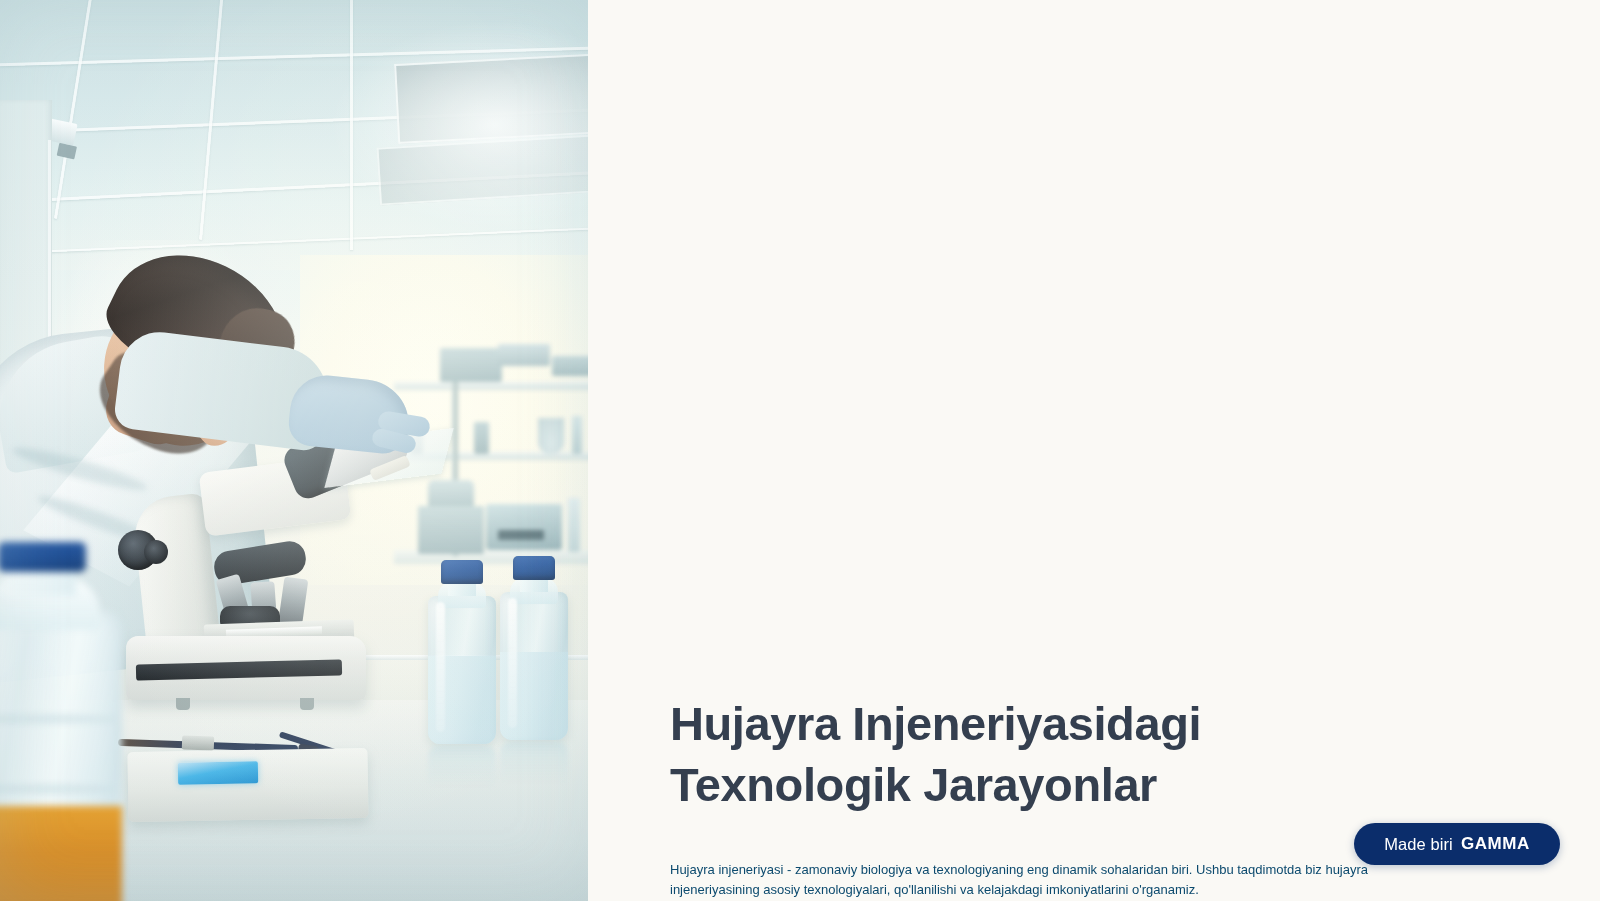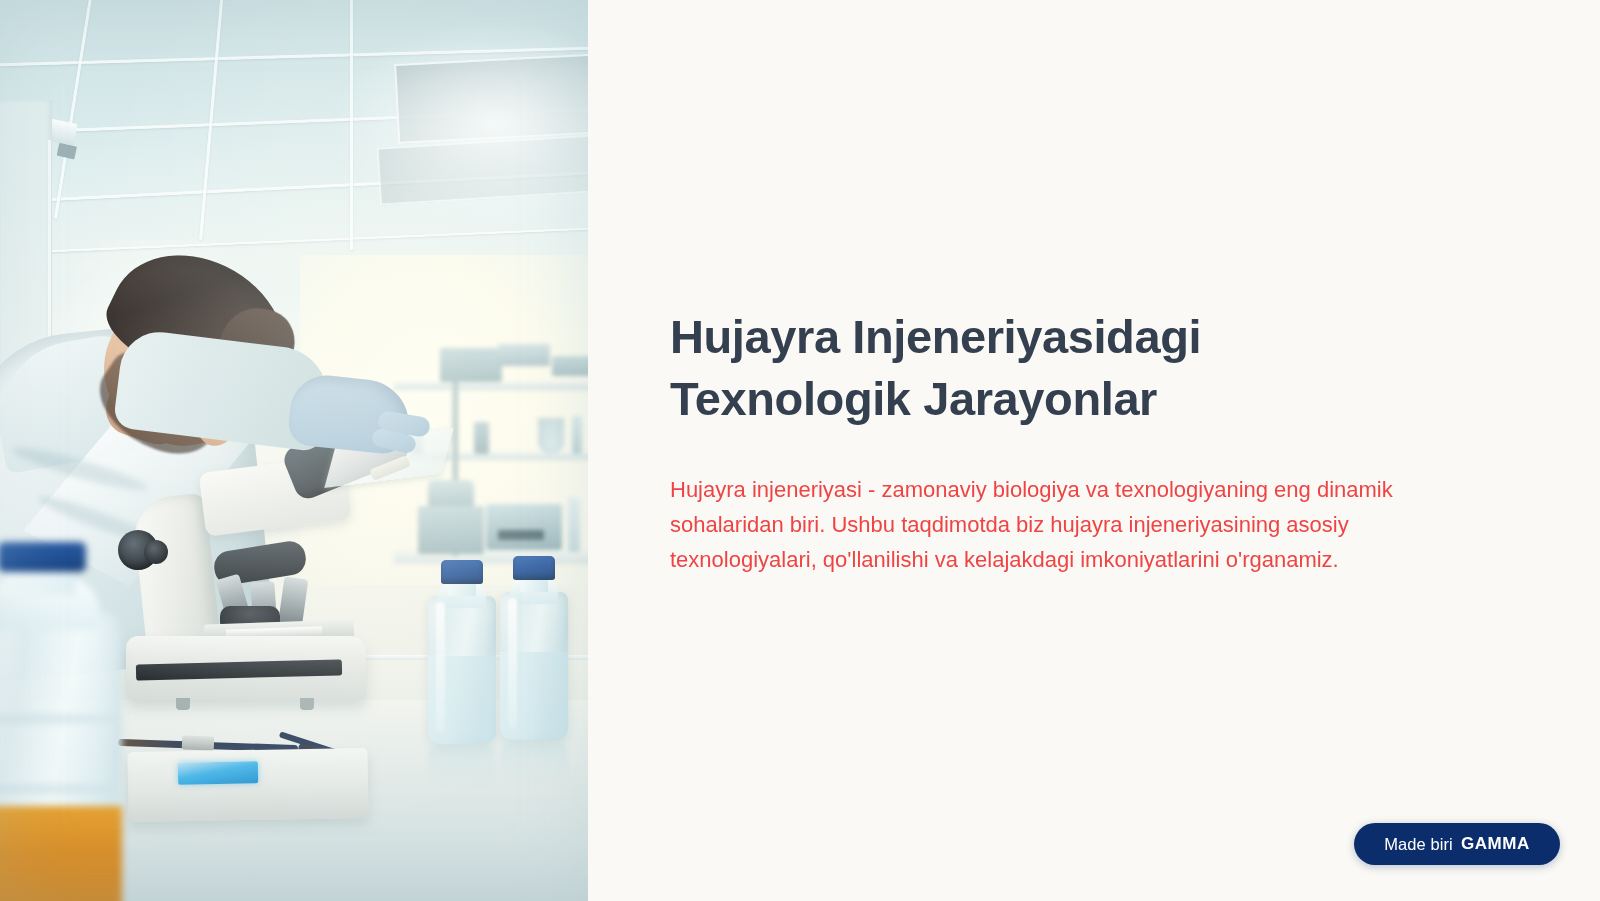--- a/index.html
+++ b/index.html
@@ -515,45 +515,45 @@
 
   
   .content-panel {
     position: relative;
     flex: 1 1 auto;
     height: 901px;
     background: #faf9f5;
     padding: 0 118px 0 82px;
     display: flex;
     flex-direction: column;
-    justify-content: flex-start;
+    justify-content: flex-end;
   }
 
   .content-inner {
     margin-top: 306px;
     max-width: 800px;
   }
 
   .slide-title {
     font-family: "Liberation Sans", sans-serif;
     font-size: 47px;
     line-height: 1.31;
     font-weight: 700;
     color: #343f4f;
     letter-spacing: -0.4px;
     margin-bottom: 44px;
     max-width: 600px;
   }
 
   .slide-body {
     font-family: "Liberation Sans", sans-serif;
-    font-size: 22px;
+    font-size: 13px;
     line-height: 1.58;
     font-weight: 400;
-    color: #ef4444;
+    color: #0c4a6e;
     max-width: 790px;
   }
 
   
   .gamma-badge {
     position: absolute;
     right: 40px;
     bottom: 36px;
     height: 42px;
     padding: 0 30px;

